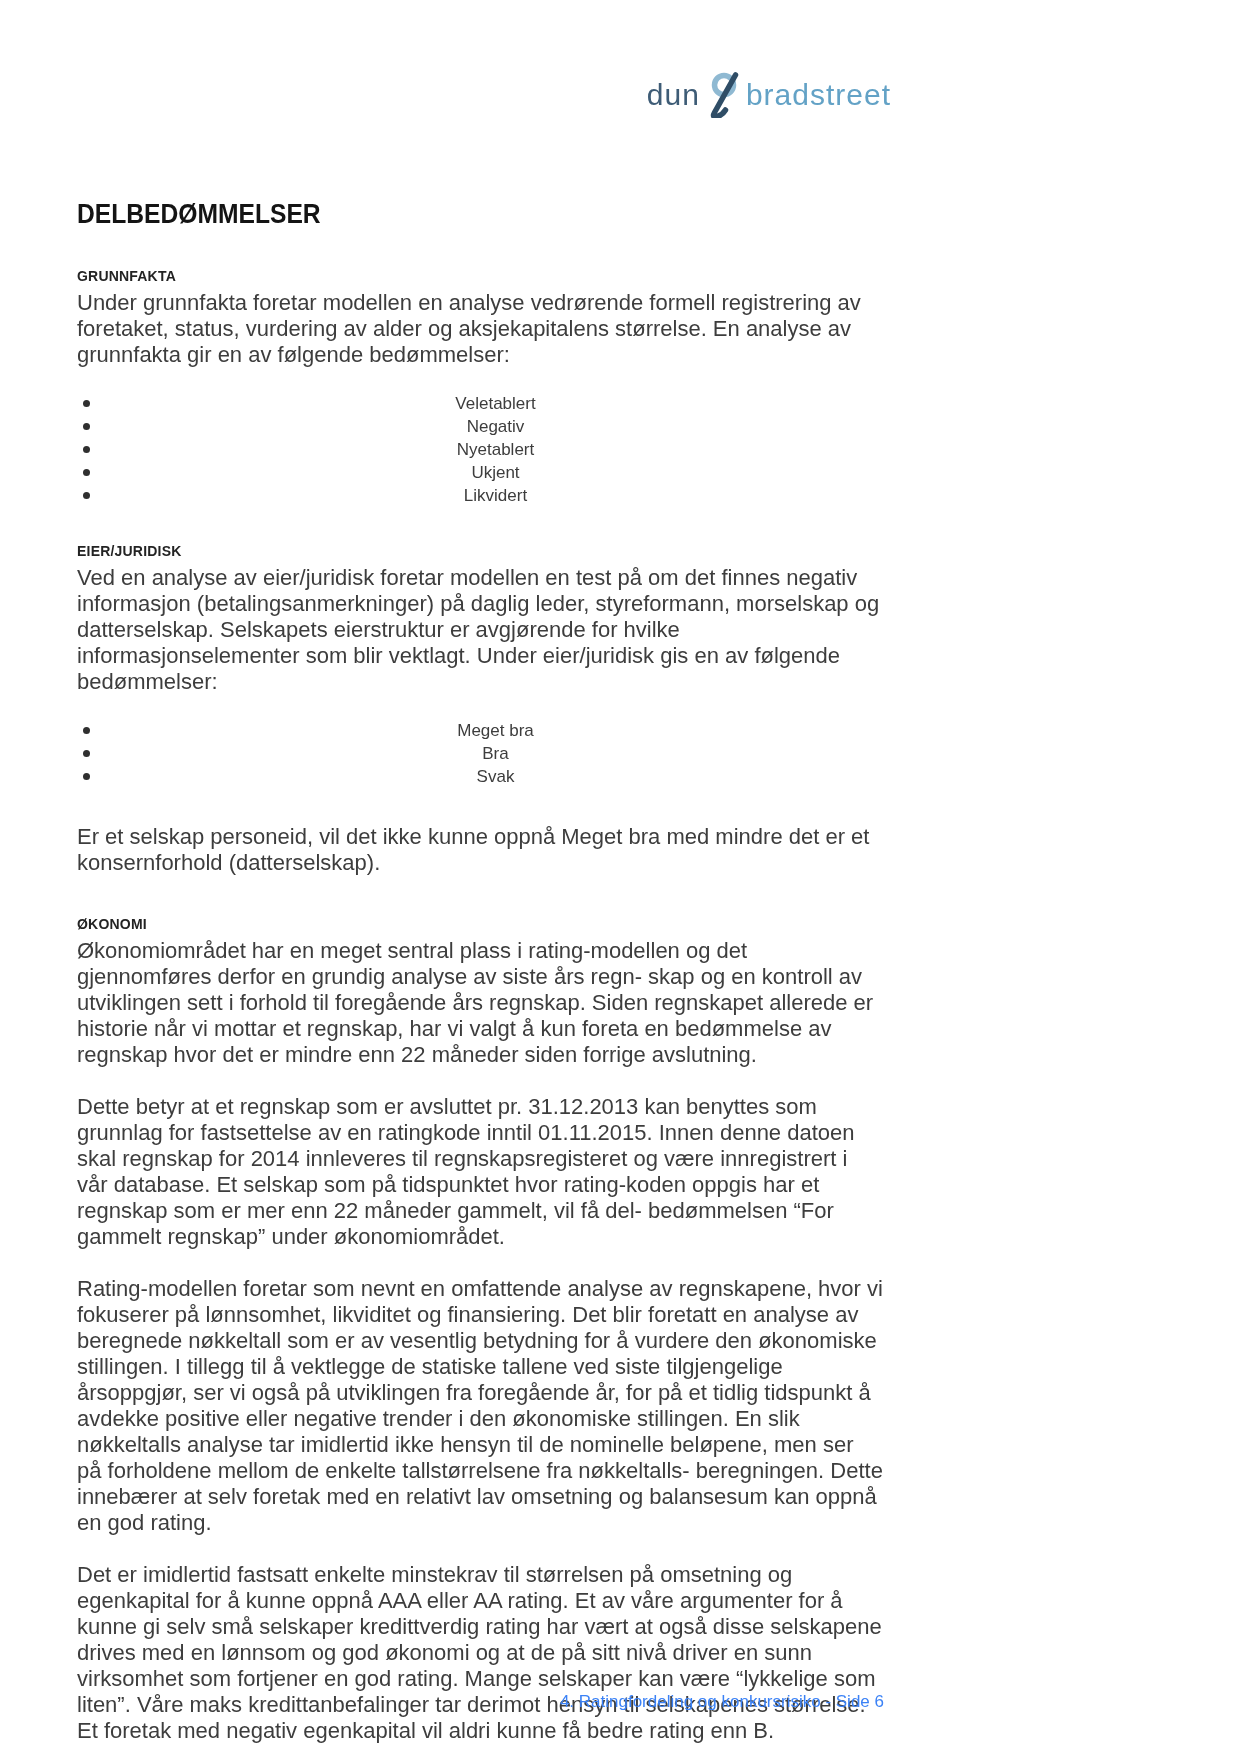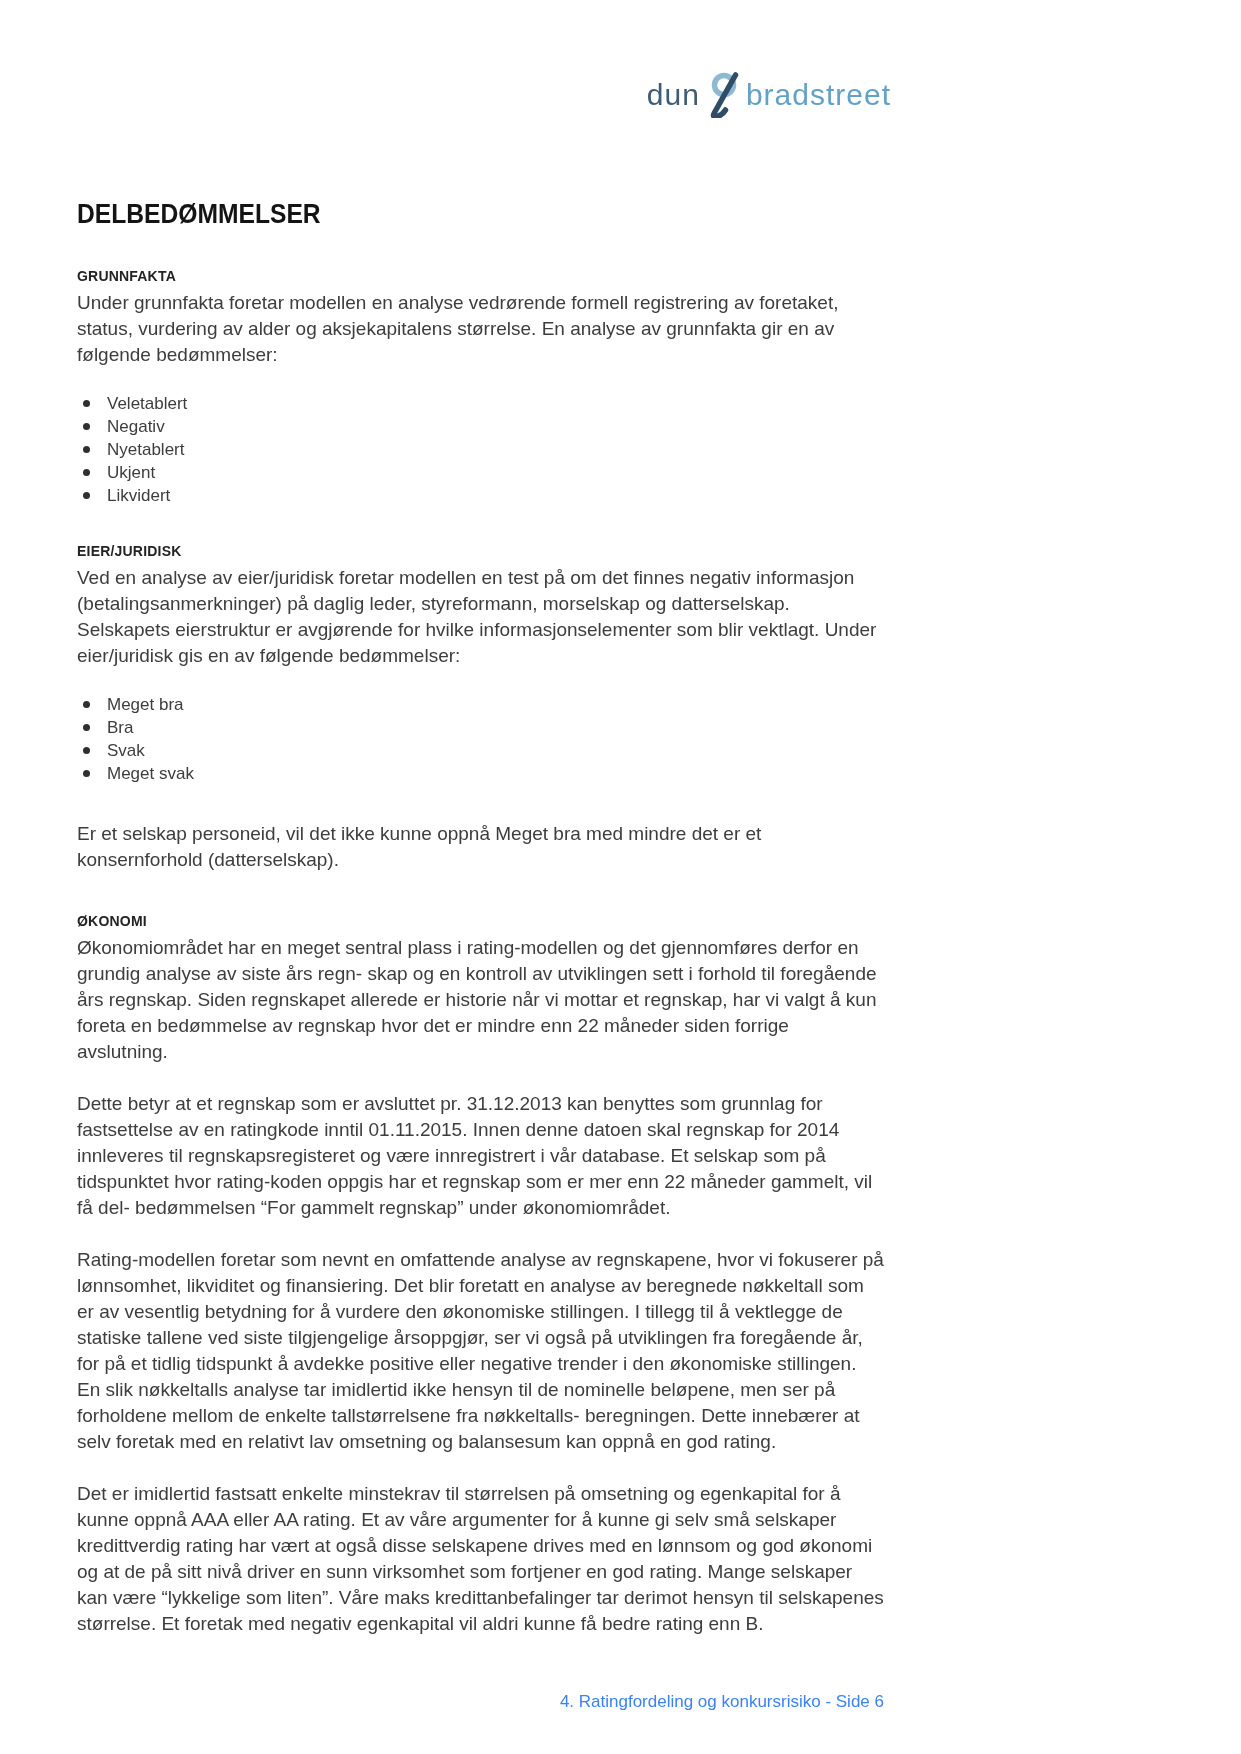--- a/index.html
+++ b/index.html
@@ -13,27 +13,27 @@
   .logo-brad{font-size:30px;letter-spacing:1px;color:#63a2c6;font-weight:400;}
 
   
   .content{padding:0 183px 0 77px;}
 
   h1{margin:198px 0 38px 0;font-size:28px;color:#141414;font-weight:700;}
   h1 .squeeze{display:inline-block;transform:scaleX(.88);transform-origin:left center;letter-spacing:0px;}
 
   h2{margin:0 0 6px 0;font-size:14px;color:#232323;font-weight:700;letter-spacing:.2px;}
 
-  p{margin:0;font-size:19px;line-height:26px;color:#3d3d3d;}
+  p{margin:0;font-size:22px;line-height:26px;color:#3d3d3d;}
   .para{margin-bottom:26px;}
   .note{margin-bottom:40px;}
   .intro{margin-bottom:0;}
 
   ul.bullets{list-style:none;margin:24px 0 36px 0;padding:0 0 0 4px;}
-  ul.bullets li{position:relative;padding-left:26px;font-size:17px;line-height:23px;color:#3d3d3d;}
+  ul.bullets li{position:relative;padding-left:26px;font-size:17px;line-height:23px;color:#3d3d3d;text-align:center;}
   ul.bullets li .dot{position:absolute;left:2px;top:8px;width:7px;height:7px;border-radius:50%;background:#2f2f2f;}
 
   .footer{position:absolute;right:183px;bottom:42px;font-size:17px;color:#3b82f6;}
 </style>
 </head>
 <body>
 
 <div class="page">
 
   <div class="logo">
@@ -63,21 +63,20 @@
       </ul>
     </section>
 
     <section>
       <h2>EIER/JURIDISK</h2>
       <p class="intro">Ved en analyse av eier/juridisk foretar modellen en test på om det finnes negativ informasjon (betalingsanmerkninger) på daglig leder, styreformann, morselskap og datterselskap. Selskapets eierstruktur er avgjørende for hvilke informasjonselementer som blir vektlagt. Under eier/juridisk gis en av følgende bedømmelser:</p>
       <ul class="bullets">
         <li><span class="dot"></span><span>Meget bra</span></li>
         <li><span class="dot"></span><span>Bra</span></li>
         <li><span class="dot"></span><span>Svak</span></li>
-        <li><span class="dot"></span><span>Meget svak</span></li>
       </ul>
       <p class="note">Er et selskap personeid, vil det ikke kunne oppnå Meget bra med mindre det er et konsernforhold (datterselskap).</p>
     </section>
 
     <section>
       <h2>ØKONOMI</h2>
       <p class="para">Økonomiområdet har en meget sentral plass i rating-modellen og det gjennomføres derfor en grundig analyse av siste års regn- skap og en kontroll av utviklingen sett i forhold til foregående års regnskap. Siden regnskapet allerede er historie når vi mottar et regnskap, har vi valgt å kun foreta en bedømmelse av regnskap hvor det er mindre enn 22 måneder siden forrige avslutning.</p>
       <p class="para">Dette betyr at et regnskap som er avsluttet pr. 31.12.2013 kan benyttes som grunnlag for fastsettelse av en ratingkode inntil 01.11.2015. Innen denne datoen skal regnskap for 2014 innleveres til regnskapsregisteret og være innregistrert i vår database. Et selskap som på tidspunktet hvor rating-koden oppgis har et regnskap som er mer enn 22 måneder gammelt, vil få del- bedømmelsen “For gammelt regnskap” under økonomiområdet.</p>
       <p class="para">Rating-modellen foretar som nevnt en omfattende analyse av regnskapene, hvor vi fokuserer på lønnsomhet, likviditet og finansiering. Det blir foretatt en analyse av beregnede nøkkeltall som er av vesentlig betydning for å vurdere den økonomiske stillingen. I tillegg til å vektlegge de statiske tallene ved siste tilgjengelige årsoppgjør, ser vi også på utviklingen fra foregående år, for på et tidlig tidspunkt å avdekke positive eller negative trender i den økonomiske stillingen. En slik nøkkeltalls analyse tar imidlertid ikke hensyn til de nominelle beløpene, men ser på forholdene mellom de enkelte tallstørrelsene fra nøkkeltalls- beregningen. Dette innebærer at selv foretak med en relativt lav omsetning og balansesum kan oppnå en god rating.</p>
       <p class="para">Det er imidlertid fastsatt enkelte minstekrav til størrelsen på omsetning og egenkapital for å kunne oppnå AAA eller AA rating. Et av våre argumenter for å kunne gi selv små selskaper kredittverdig rating har vært at også disse selskapene drives med en lønnsom og god økonomi og at de på sitt nivå driver en sunn virksomhet som fortjener en god rating. Mange selskaper kan være “lykkelige som liten”. Våre maks kredittanbefalinger tar derimot hensyn til selskapenes størrelse. Et foretak med negativ egenkapital vil aldri kunne få bedre rating enn B.</p>

